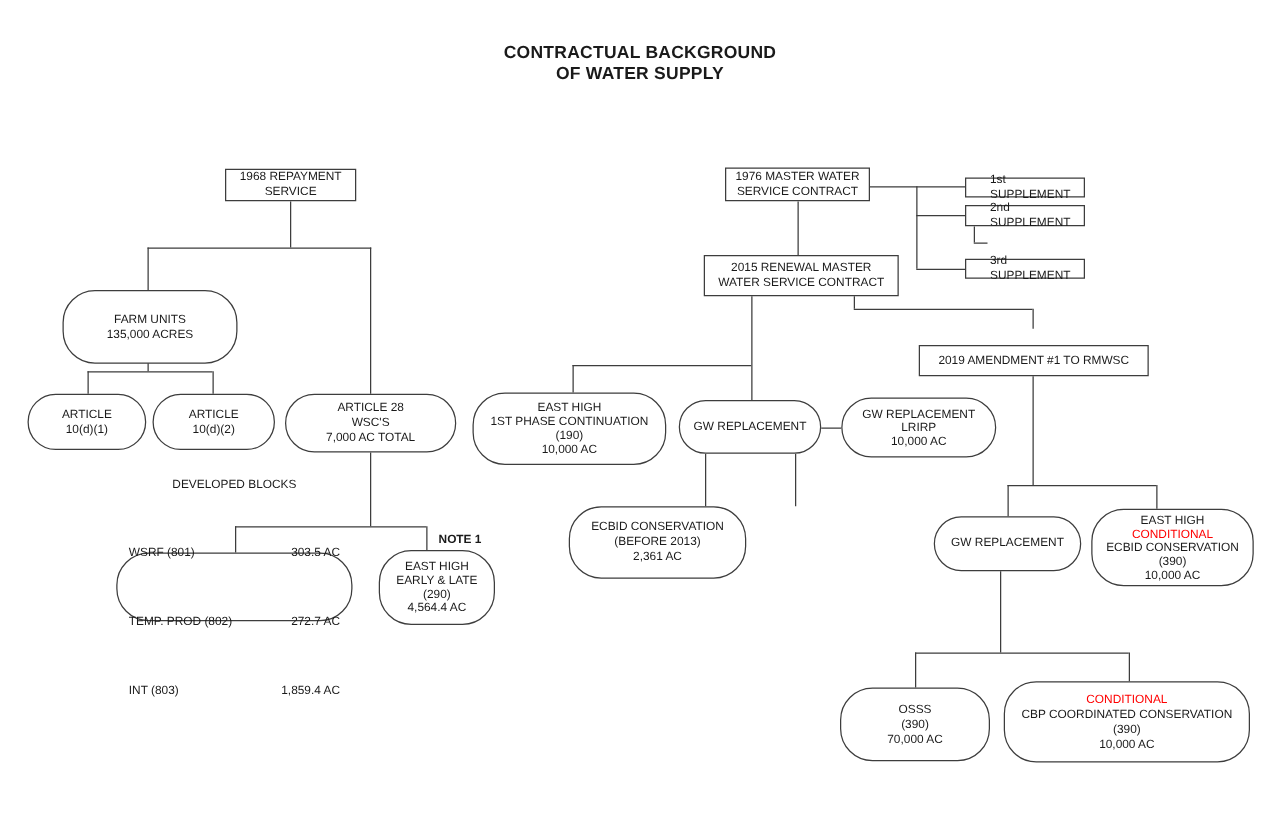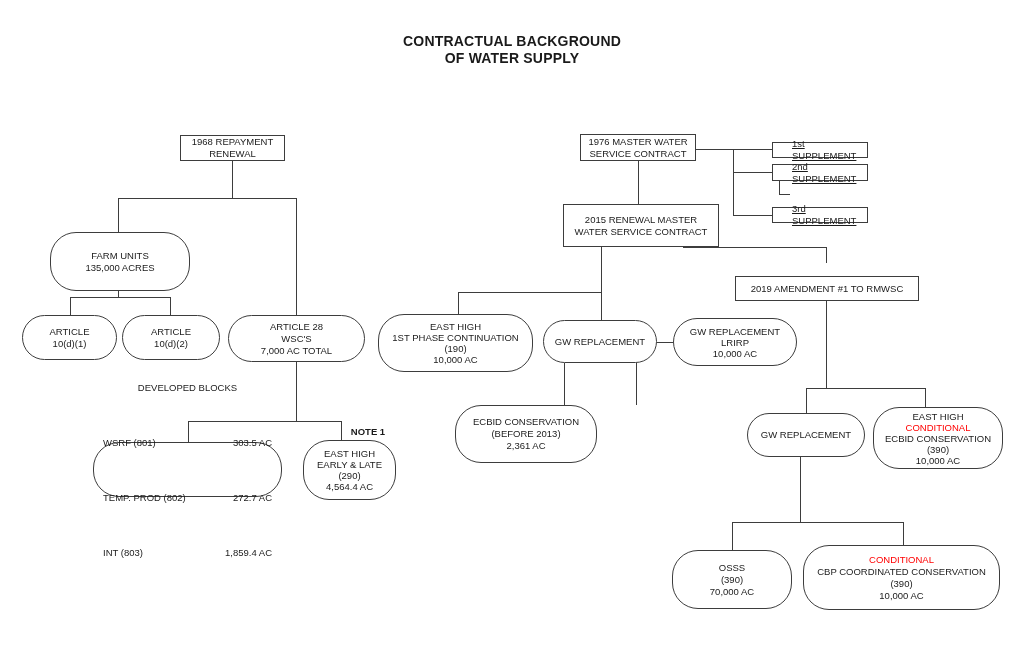--- a/index.html
+++ b/index.html
@@ -19,21 +19,21 @@
   }
   .ln{position:absolute;background:var(--line);}
   .node{
     position:absolute;background:var(--bg);border:1px solid var(--line);
     box-sizing:border-box;display:flex;flex-direction:column;
     align-items:center;justify-content:center;text-align:center;
     font-size:9.5px;line-height:12px;
   }
   .pill{border-radius:26px;}
   .tight{line-height:11px;}
-  .leftlab{align-items:center;text-align:left;padding-left:19px;text-decoration:underline;}
+  .leftlab{align-items:center;text-align:left;padding-left:19px;}
   .red{color:var(--red);}
   .db{align-items:stretch;padding:2px 9px;gap:44px;}
   .db-title{text-align:center;}
   .db-row{display:flex;justify-content:space-between;text-align:center;}
   .note{
     position:absolute;font-size:9.5px;font-weight:bold;text-align:center;
   }
 </style>
 </head>
 <body>
@@ -78,21 +78,21 @@
   <div class="ln" style="left:806px;top:388px;width:119px;height:1px"></div>
   <div class="ln" style="left:806px;top:388px;width:1px;height:25px"></div>
   <div class="ln" style="left:925px;top:388px;width:1px;height:19px"></div>
   <div class="ln" style="left:800px;top:457px;width:1px;height:65px"></div>
   <div class="ln" style="left:732px;top:522px;width:171px;height:1px"></div>
   <div class="ln" style="left:732px;top:522px;width:1px;height:28px"></div>
   <div class="ln" style="left:903px;top:522px;width:1px;height:23px"></div>
 
   <div class="node" style="left:180px;top:135px;width:105px;height:26px">
     <span>1968 REPAYMENT</span>
-    <span>RENEWAL</span>
+    <span>SERVICE</span>
   </div>
 
   <div class="node pill" style="left:50px;top:232px;width:140px;height:59px">
     <span>FARM UNITS</span>
     <span>135,000 ACRES</span>
   </div>
 
   <div class="node pill" style="left:22px;top:315px;width:95px;height:45px">
     <span>ARTICLE</span>
     <span>10(d)(1)</span>
@@ -145,21 +145,21 @@
 
   <div class="node leftlab" style="left:772px;top:164px;width:96px;height:17px">
     <span>2nd SUPPLEMENT</span>
   </div>
 
 
   <div class="node leftlab" style="left:772px;top:207px;width:96px;height:16px">
     <span>3rd SUPPLEMENT</span>
   </div>
 
-  <div class="node" style="left:563px;top:204px;width:156px;height:43px">
+  <div class="node" style="left:563px;top:204px;width:156px;height:33px">
     <span>2015 RENEWAL MASTER</span>
     <span>WATER SERVICE CONTRACT</span>
   </div>
 
   <div class="node pill tight" style="left:378px;top:314px;width:155px;height:58px">
     <span>EAST HIGH</span>
     <span>1ST PHASE CONTINUATION</span>
     <span>(190)</span>
     <span>10,000 AC</span>
   </div>

